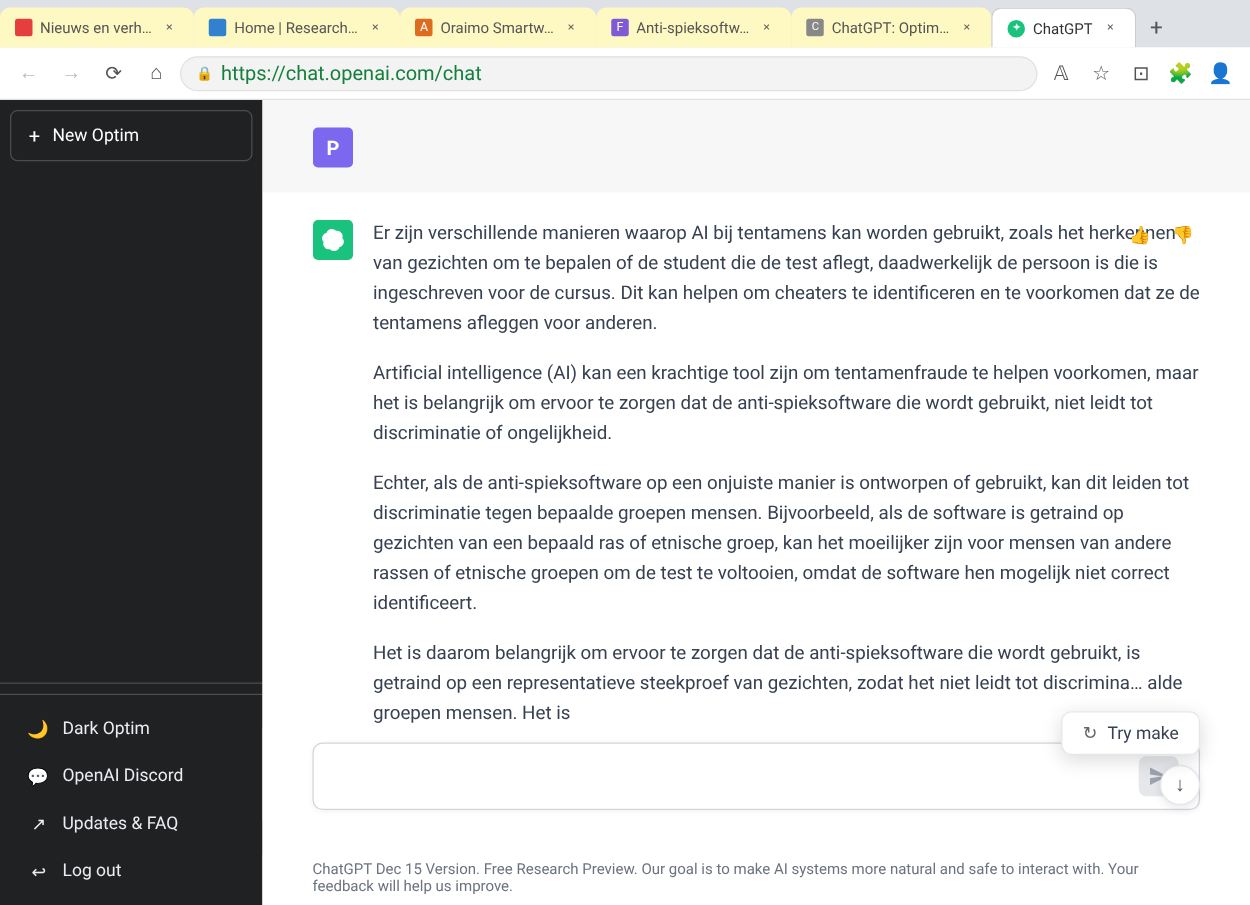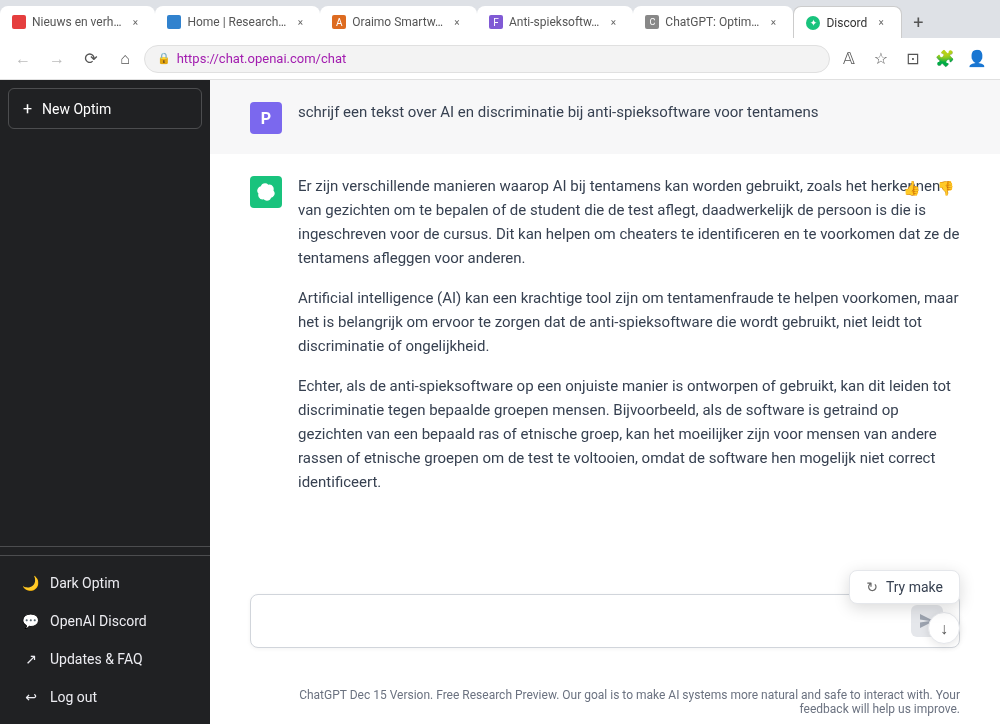--- a/index.html
+++ b/index.html
@@ -2,33 +2,33 @@
 <html><head>
   <meta charset="utf-8">
   <style>
     * { margin: 0; padding: 0; box-sizing: border-box; }
     body { font-family: -apple-system, BlinkMacSystemFont, 'Segoe UI', Roboto, sans-serif; background: #fff; overflow: hidden; width: 1000px; height: 724px; }
 
     
     .browser-chrome { width: 100%; background: #f3f3f3; }
     .tab-bar { display: flex; align-items: flex-end; padding: 6px 0 0 0; background: #dee1e6; height: 38px; gap: 0; }
     .tab { display: flex; align-items: center; height: 32px; padding: 0 12px; background: #f3f3f3; border-radius: 8px 8px 0 0; font-size: 12px; color: #333; gap: 6px; max-width: 170px; cursor: pointer; position: relative; border: 1px solid #ccc; border-bottom: none; }
-    .tab.inactive { background: #ffffff; border: none; color: #555; }
+    .tab.inactive { background: #fef9c3; border: none; color: #555; }
     .tab.active { background: #fff; z-index: 2; }
     .tab-favicon { width: 14px; height: 14px; border-radius: 2px; flex-shrink: 0; }
     .tab-title { overflow: hidden; text-overflow: ellipsis; white-space: nowrap; font-size: 12px; }
     .tab-close { margin-left: auto; width: 16px; height: 16px; border-radius: 50%; display: flex; align-items: center; justify-content: center; font-size: 10px; color: #666; flex-shrink: 0; cursor: pointer; }
     .new-tab-btn { width: 32px; height: 32px; display: flex; align-items: center; justify-content: center; font-size: 18px; color: #555; cursor: pointer; flex-shrink: 0; }
 
     .nav-bar { display: flex; align-items: center; height: 42px; background: #fff; padding: 0 8px; gap: 4px; border-bottom: 1px solid #e0e0e0; }
     .nav-btn { width: 30px; height: 30px; border-radius: 50%; display: flex; align-items: center; justify-content: center; cursor: pointer; color: #555; font-size: 16px; border: none; background: transparent; }
     .nav-btn.disabled { color: #bbb; cursor: default; }
     .address-bar { flex: 1; height: 28px; background: #f3f3f3; border-radius: 14px; display: flex; align-items: center; padding: 0 12px; gap: 6px; font-size: 13px; color: #333; border: 1px solid #e0e0e0; }
     .lock-icon { color: #555; font-size: 11px; }
-    .address-text { color: #a21caf; font-size: 13px; }
+    .address-text { color: #15803d; font-size: 16px; }
     .nav-actions { display: flex; align-items: center; gap: 2px; }
 
     
     .app-container { display: flex; height: calc(724px - 80px); }
 
     
     .sidebar { width: 210px; background: #202123; display: flex; flex-direction: column; height: 100%; flex-shrink: 0; }
     .sidebar-top { padding: 8px; flex: 1; }
     .new-chat-btn { display: flex; align-items: center; gap: 10px; padding: 10px 14px; border-radius: 6px; border: 1px solid rgba(255,255,255,0.2); color: #fff; cursor: pointer; font-size: 14px; margin-bottom: 8px; }
     .sidebar-divider { height: 1px; background: rgba(255,255,255,0.2); margin: 8px 0; }
@@ -59,21 +59,21 @@
     .scroll-down-btn { position: absolute; right: 40px; bottom: 80px; width: 32px; height: 32px; border-radius: 50%; background: #fff; border: 1px solid #e5e7eb; box-shadow: 0 2px 8px rgba(0,0,0,0.1); display: flex; align-items: center; justify-content: center; cursor: pointer; font-size: 16px; color: #555; z-index: 5; }
 
     
     .input-area { padding: 12px 40px 8px; background: #fff; }
     .input-box { display: flex; align-items: center; border: 1px solid #d1d5db; border-radius: 8px; padding: 10px 16px; gap: 8px; background: #fff; box-shadow: 0 1px 4px rgba(0,0,0,0.05); }
     .chat-input { flex: 1; border: none; outline: none; font-size: 15px; color: #374151; background: transparent; resize: none; height: 24px; line-height: 24px; }
     .send-btn { width: 32px; height: 32px; background: #19c37d; border-radius: 6px; display: flex; align-items: center; justify-content: center; cursor: pointer; border: none; color: #fff; font-size: 16px; }
     .send-btn.disabled { background: #e5e7eb; color: #9ca3af; cursor: default; }
 
     
-    .footer { padding: 4px 40px 8px; font-size: 12px; color: #6b7280; text-align: right; background: #fff; margin-top: 28px; }
+    .footer { padding: 4px 40px 8px; font-size: 12px; color: #6b7280; text-align: left; background: #fff; margin-top: 28px; }
 
     
     .fav-red { background: #e53e3e; }
     .fav-blue { background: #3182ce; }
     .fav-orange { background: #dd6b20; }
     .fav-purple { background: #805ad5; }
   </style>
 </head>
 <body>
 
@@ -101,21 +101,21 @@
       <span class="tab-title">Anti-spieksoftw…</span>
       <div class="tab-close">×</div>
     </div>
     <div class="tab inactive">
       <div class="tab-favicon" style="width:14px;height:14px;border-radius:2px;background:#888;display:flex;align-items:center;justify-content:center;font-size:9px;color:#fff;">C</div>
       <span class="tab-title">ChatGPT: Optim…</span>
       <div class="tab-close">×</div>
     </div>
     <div class="tab active">
       <div class="tab-favicon" style="width:14px;height:14px;border-radius:50%;background:#19c37d;display:flex;align-items:center;justify-content:center;font-size:9px;color:#fff;">✦</div>
-      <span class="tab-title">Discord</span>
+      <span class="tab-title">ChatGPT</span>
       <div class="tab-close">×</div>
     </div>
     <div class="new-tab-btn">+</div>
   </div>
 
   <div class="nav-bar">
     <button class="nav-btn disabled">←</button>
     <button class="nav-btn disabled">→</button>
     <button class="nav-btn">⟳</button>
     <button class="nav-btn">⌂</button>
@@ -161,35 +161,33 @@
         <span>Log out</span>
       </div>
     </div>
   </div>
 
   <div class="chat-area">
     <div class="chat-messages">
 
       <div class="message-row user">
         <div class="avatar user-avatar">P</div>
-        <div class="message-content">
-          <span>schrijf een tekst over AI en discriminatie bij anti-spieksoftware voor tentamens</span>
-        </div>
       </div>
 
       <div class="message-row assistant">
         <div class="avatar ai-avatar">
           <svg width="18" height="18" viewBox="0 0 41 41" fill="none" xmlns="http://www.w3.org/2000/svg">
             <path d="M37.532 16.87a9.963 9.963 0 00-.856-8.184 10.078 10.078 0 00-10.855-4.835 9.964 9.964 0 00-7.504-3.356 10.079 10.079 0 00-9.614 6.977 9.967 9.967 0 00-6.664 4.834 10.08 10.08 0 001.24 11.817 9.965 9.965 0 00.856 8.185 10.079 10.079 0 0010.855 4.835 9.965 9.965 0 007.504 3.355 10.078 10.078 0 009.617-6.981 9.967 9.967 0 006.663-4.834 10.079 10.079 0 00-1.243-11.813z" fill="#fff"></path>
           </svg>
         </div>
         <div class="message-content">
           <p>Er zijn verschillende manieren waarop AI bij tentamens kan worden gebruikt, zoals het herkennen van gezichten om te bepalen of de student die de test aflegt, daadwerkelijk de persoon is die is ingeschreven voor de cursus. Dit kan helpen om cheaters te identificeren en te voorkomen dat ze de tentamens afleggen voor anderen.</p>
           <p>Artificial intelligence (AI) kan een krachtige tool zijn om tentamenfraude te helpen voorkomen, maar het is belangrijk om ervoor te zorgen dat de anti-spieksoftware die wordt gebruikt, niet leidt tot discriminatie of ongelijkheid.</p>
           <p>Echter, als de anti-spieksoftware op een onjuiste manier is ontworpen of gebruikt, kan dit leiden tot discriminatie tegen bepaalde groepen mensen. Bijvoorbeeld, als de software is getraind op gezichten van een bepaald ras of etnische groep, kan het moeilijker zijn voor mensen van andere rassen of etnische groepen om de test te voltooien, omdat de software hen mogelijk niet correct identificeert.</p>
+          <p>Het is daarom belangrijk om ervoor te zorgen dat de anti-spieksoftware die wordt gebruikt, is getraind op een representatieve steekproef van gezichten, zodat het niet leidt tot discrimina… alde groepen mensen. Het is</p>
         </div>
 
         <div class="message-actions">
           <button class="msg-action-btn">👍</button>
           <button class="msg-action-btn">👎</button>
         </div>
       </div>
 
     </div>
 

